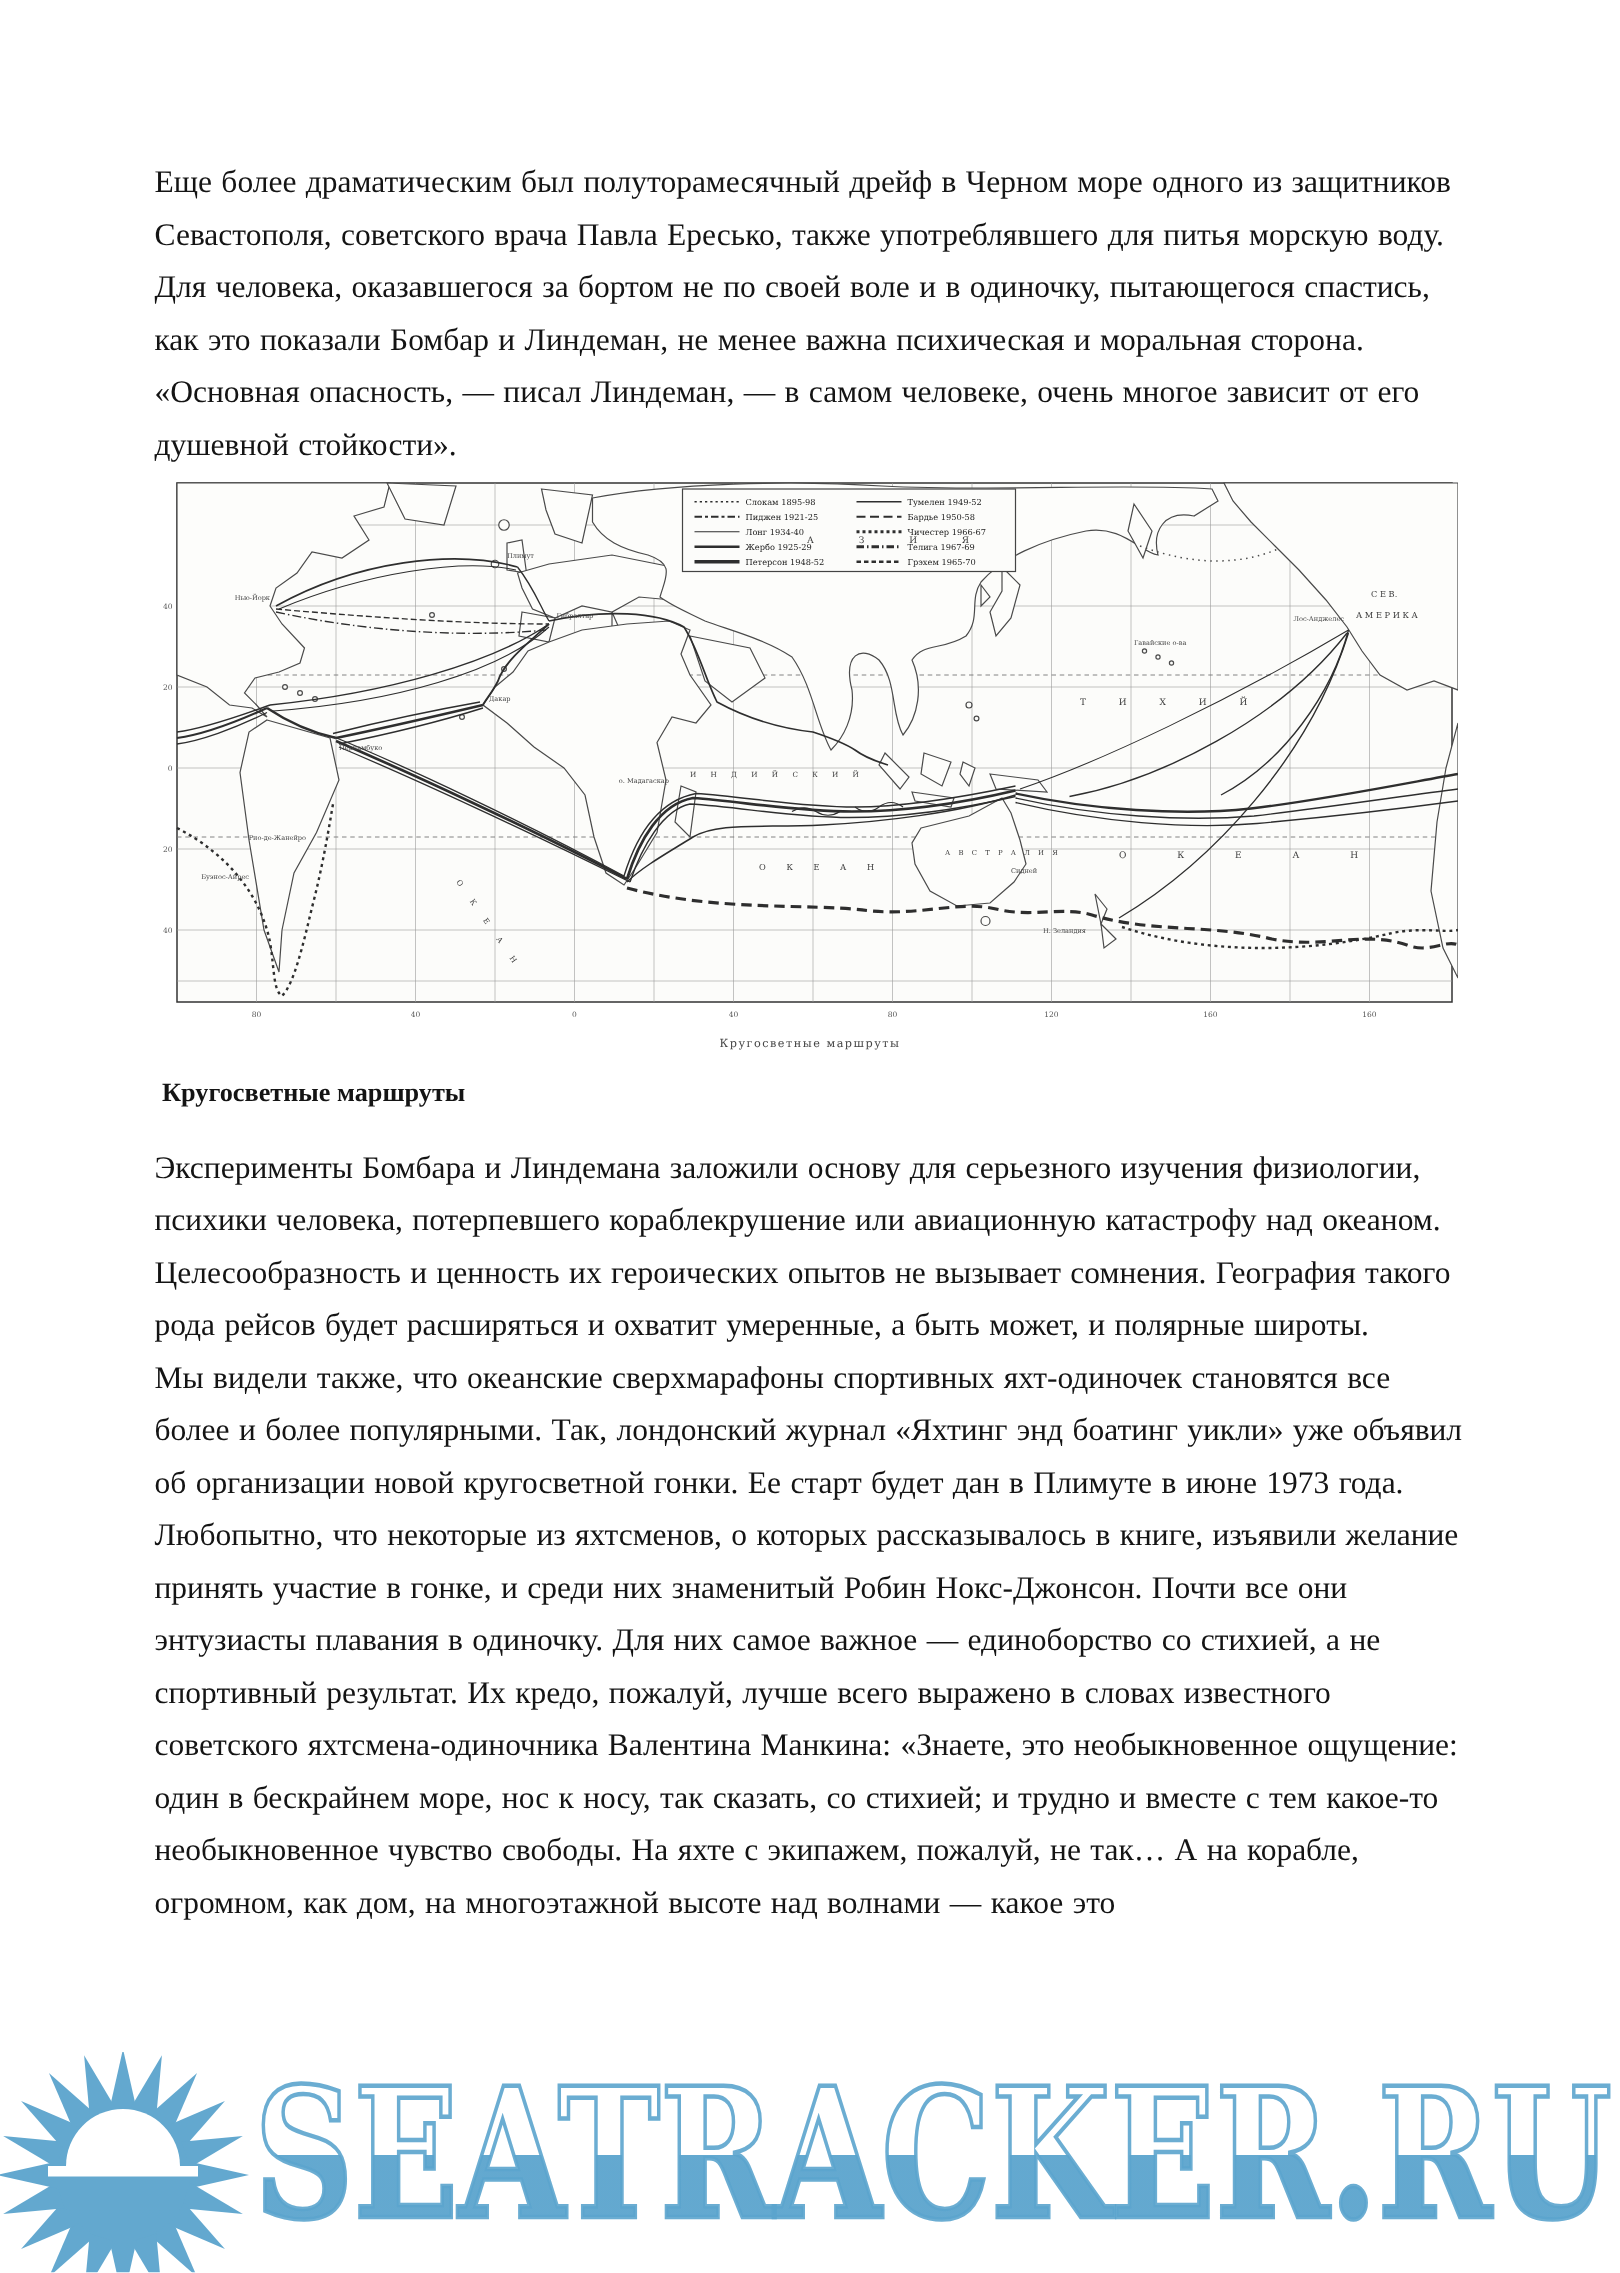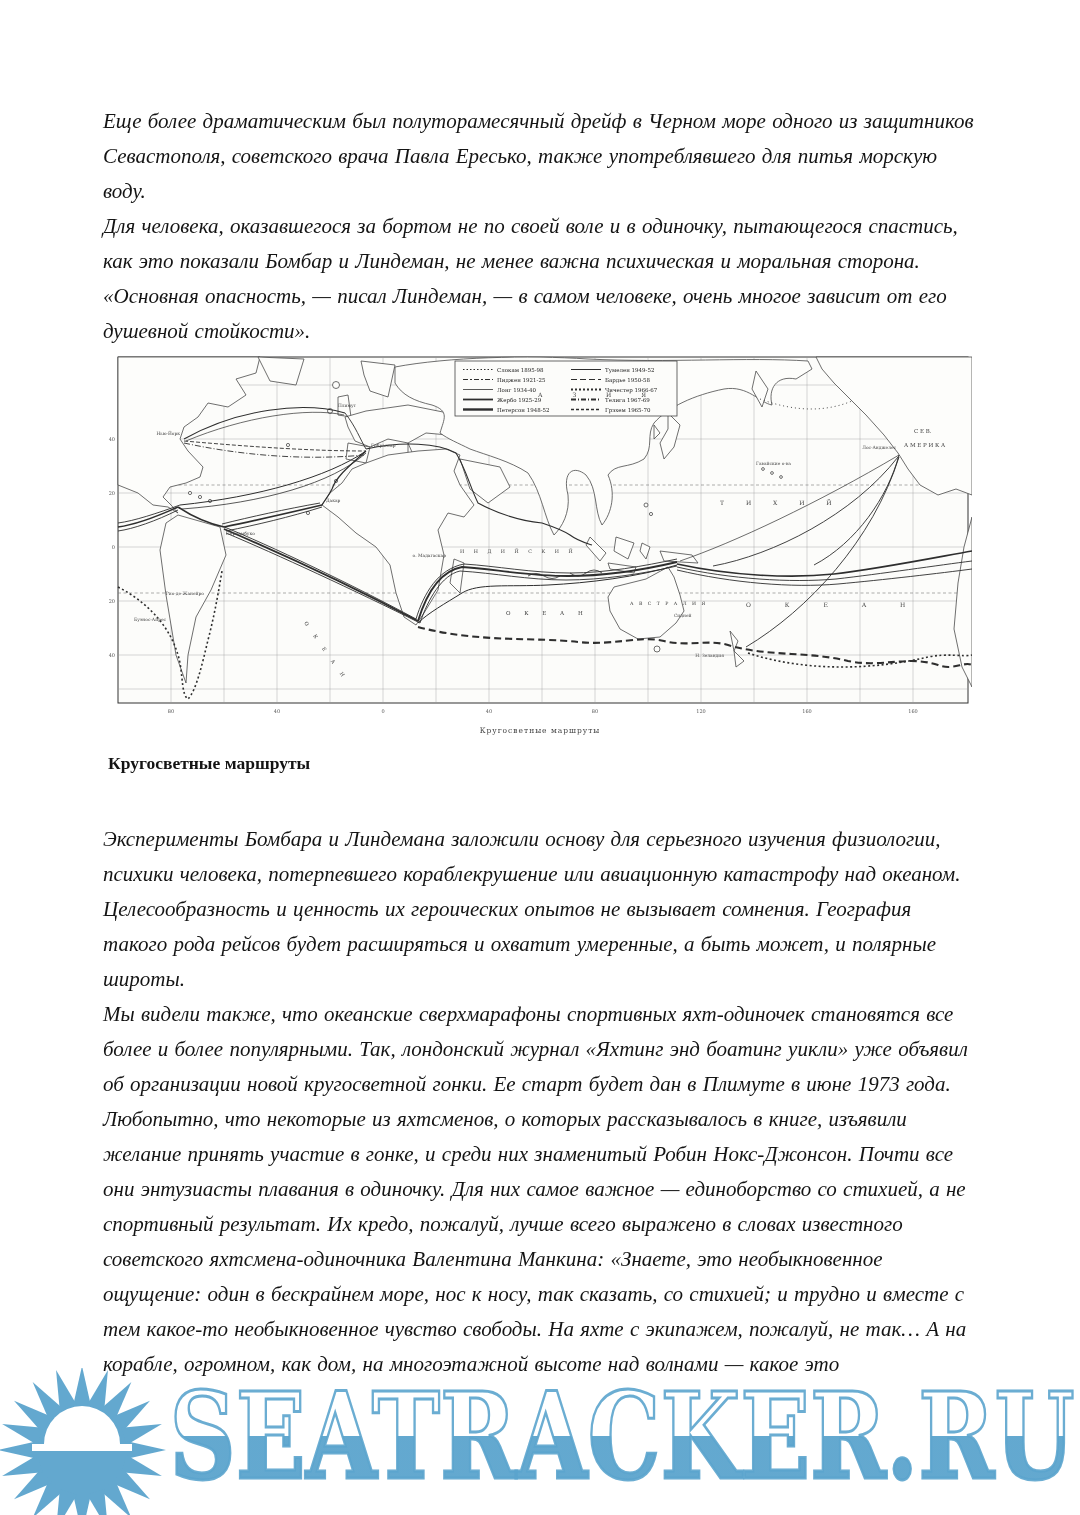--- a/index.html
+++ b/index.html
@@ -5,28 +5,28 @@
   html,body{margin:0;padding:0;}
   body{
     width:1080px;height:1515px;position:relative;overflow:hidden;
     background:#ffffff;color:#141414;
     font-family:"Liberation Serif","DejaVu Serif",serif;
   }
   .page{position:absolute;top:0;left:0;width:1080px;height:1515px;}
   .textcol{padding:104px 103px 0 103px;}
   .textcol p{
     margin:0;font-size:21px;line-height:35px;text-align:left;
-    letter-spacing:0;word-spacing:1px;font-style:italic;
+    letter-spacing:0;word-spacing:1px;
   }
   .map-fig{margin:6px 0 0 5px;width:864px;}
   .map-fig svg{display:block;}
   .fig-caption{
     margin:12px 0 0 0;font-weight:bold;font-size:17.5px;line-height:22px;
   }
-  .body2{margin-top:48px;}
+  .body2{margin-top:22px;}
   .watermark{
     position:absolute;left:0;top:1368px;width:1080px;height:147px;
     pointer-events:none;z-index:5;
   }
   svg text{font-family:"DejaVu Serif",serif;}
   .mlabel{fill:#3c3c3c;}
   .city{fill:#444;}
   .tick{fill:#555;}
 </style>
 </head>

